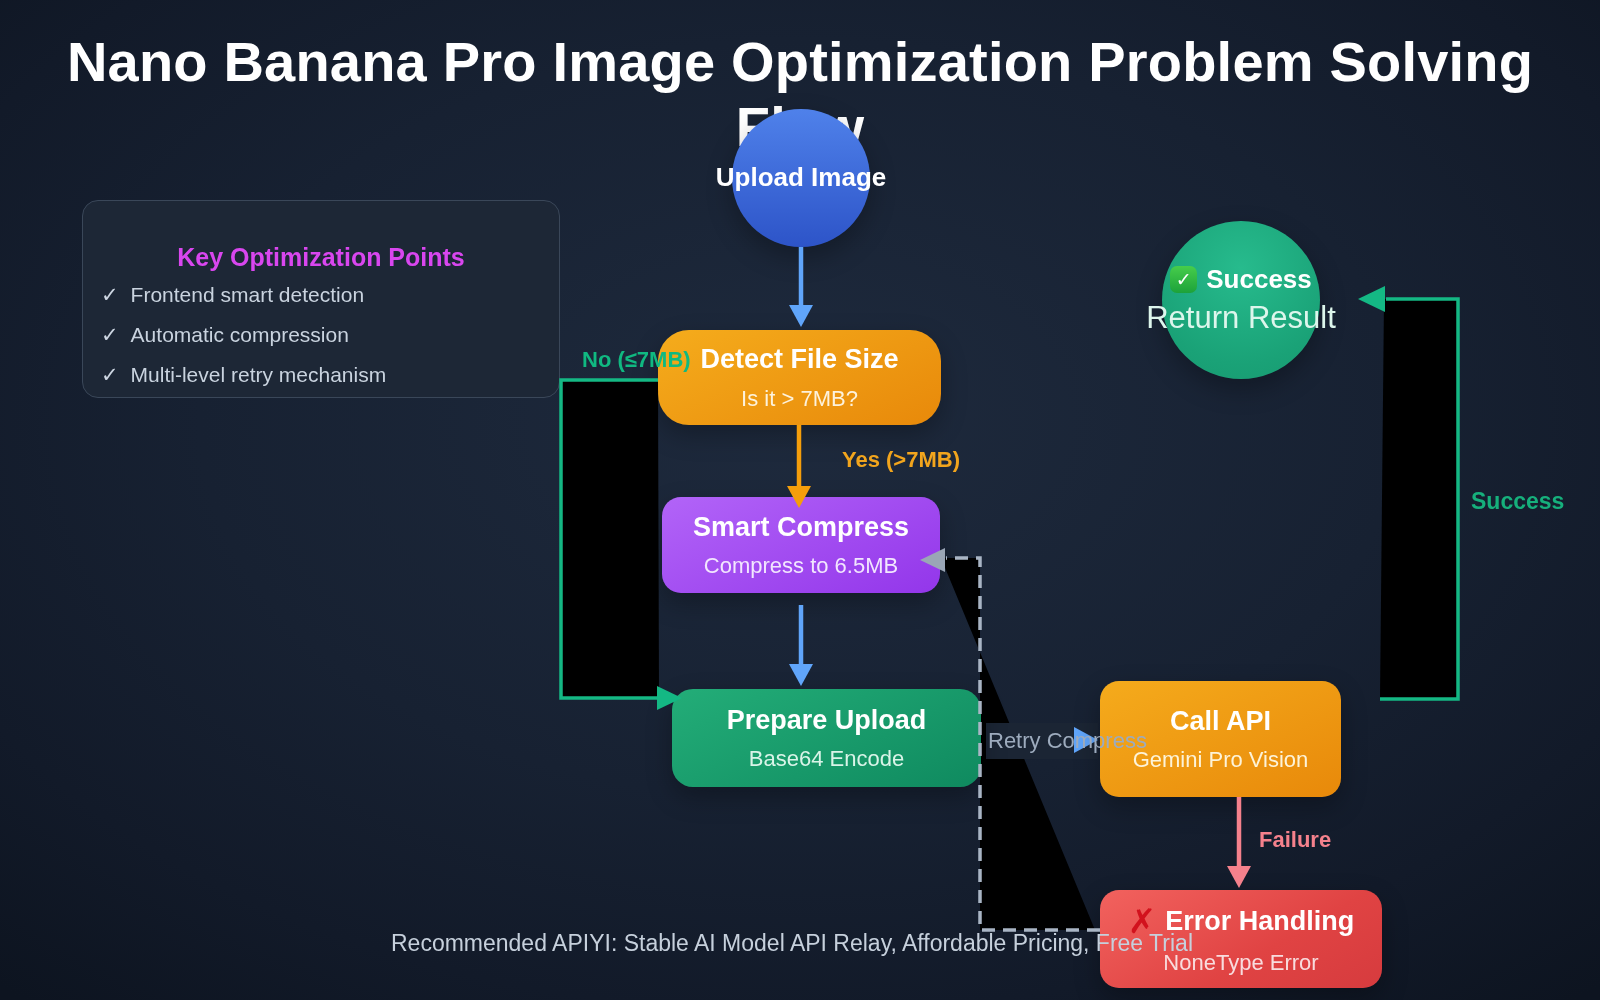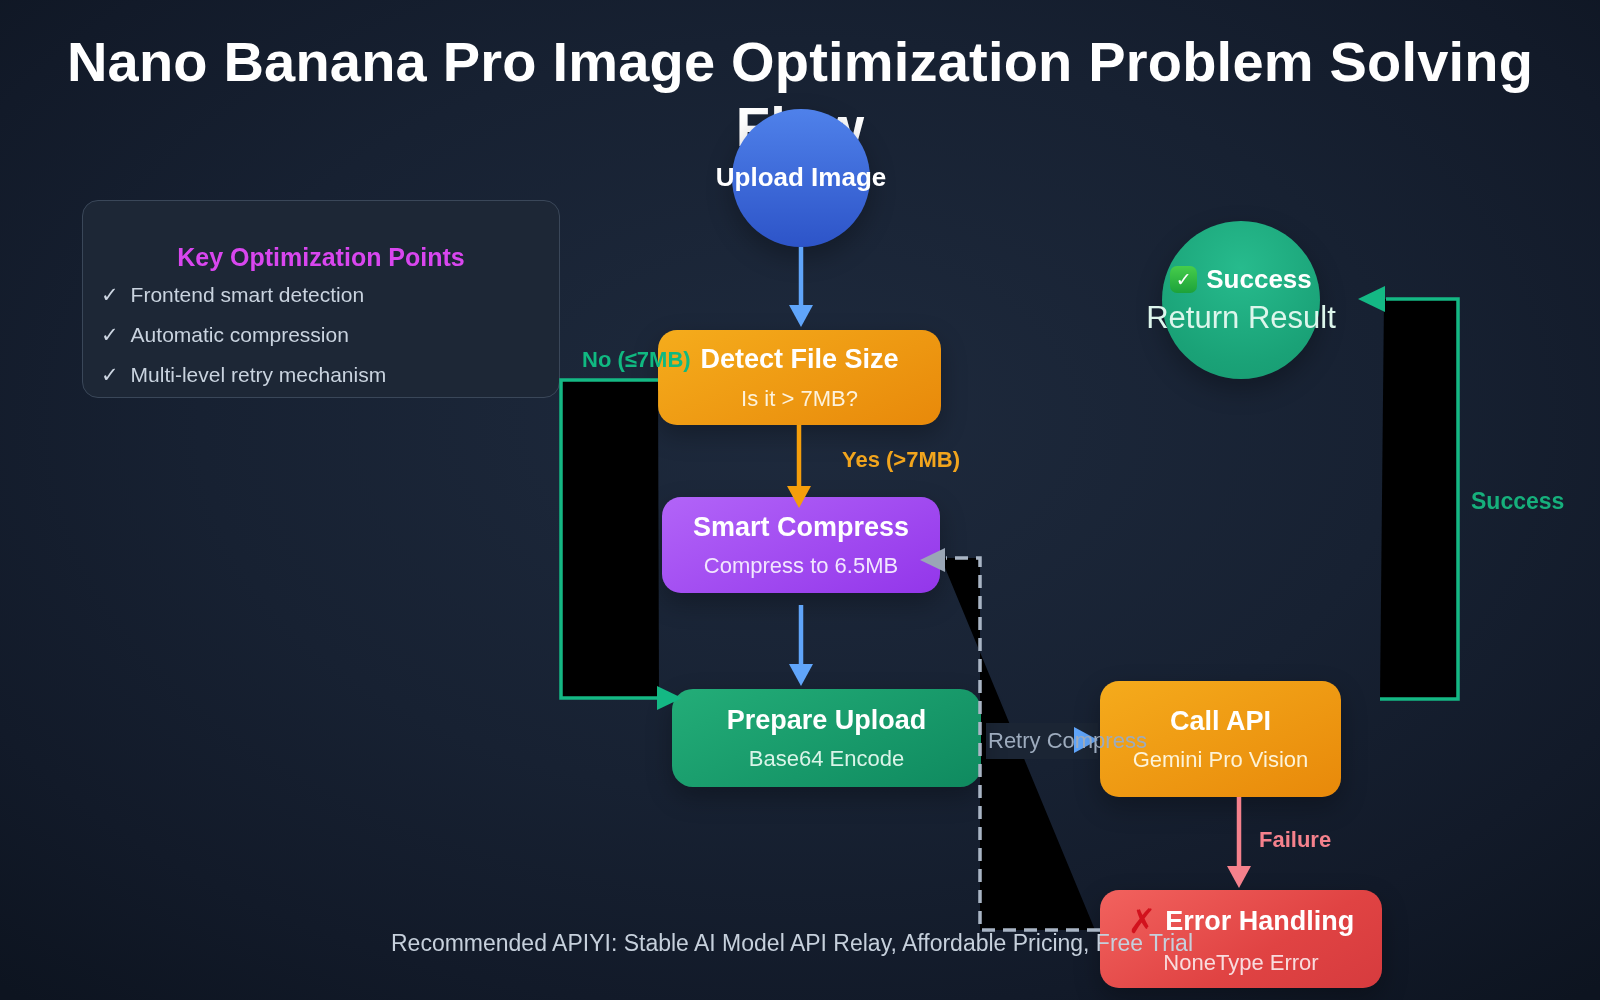--- a/index.html
+++ b/index.html
@@ -30,21 +30,21 @@
     text-align:center;z-index:2;box-shadow:0 10px 26px rgba(0,0,0,.28);}
   .box{border-radius:19px;gap:13px;}
   .circle{border-radius:50%;gap:9px;}
   .nt{font-weight:700;font-size:27px;color:#ffffff;line-height:1.05;white-space:nowrap;}
   .ns{font-size:22px;line-height:1.05;white-space:nowrap;}
   .trow{display:flex;align-items:center;gap:9px;}
   #node-upload{left:732px;top:109px;width:138px;height:138px;
     background:linear-gradient(180deg,#4f81ea 0%,#2d54c8 100%);}
   #node-upload .nt{font-size:26px;}
   #node-detect{left:658px;top:330px;width:283px;height:95px;
-    background:linear-gradient(155deg,#f5ac1c 0%,#e8890a 100%);}
+    background:linear-gradient(155deg,#f5ac1c 0%,#e8890a 100%);border-radius:31px;}
   #node-detect .ns{color:#fdf2dc;}
   #node-compress{left:662px;top:497px;width:278px;height:96px;
     background:linear-gradient(155deg,#b264f8 0%,#9336ea 100%);}
   #node-compress .ns{color:#f2e6fe;}
   #node-prepare{left:672px;top:689px;width:309px;height:98px;
     background:linear-gradient(155deg,#23ad78 0%,#0f8a5f 100%);border-radius:21px;}
   #node-prepare .ns{color:#d9f4e8;}
   #node-call{left:1100px;top:681px;width:241px;height:116px;
     background:linear-gradient(155deg,#f5ab1c 0%,#e8890a 100%);}
   #node-call .ns{color:#fdf3d8;}

